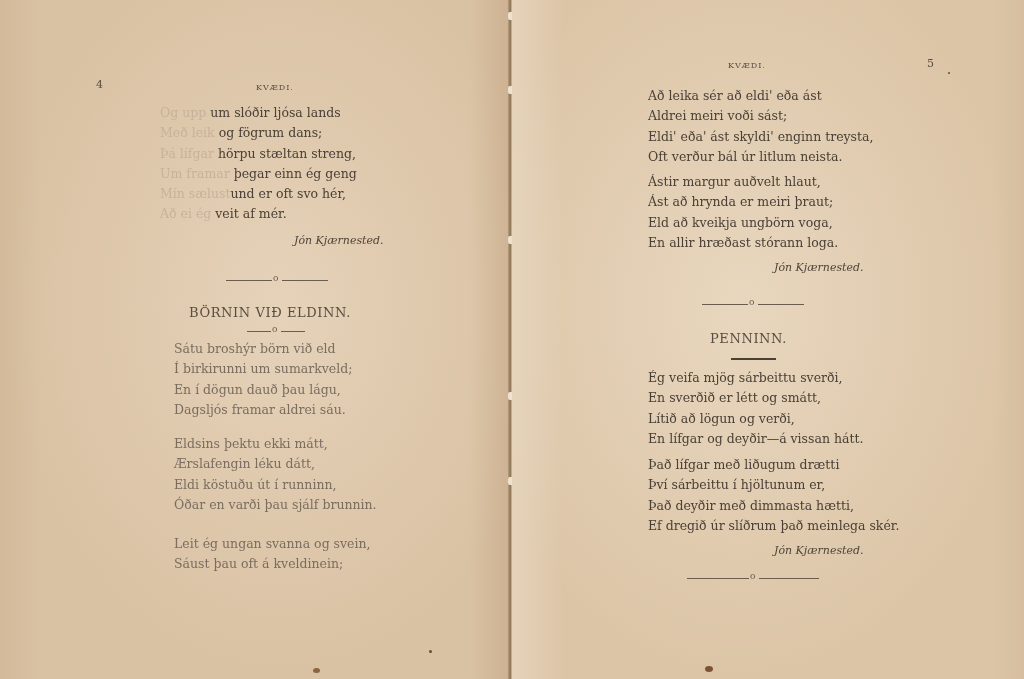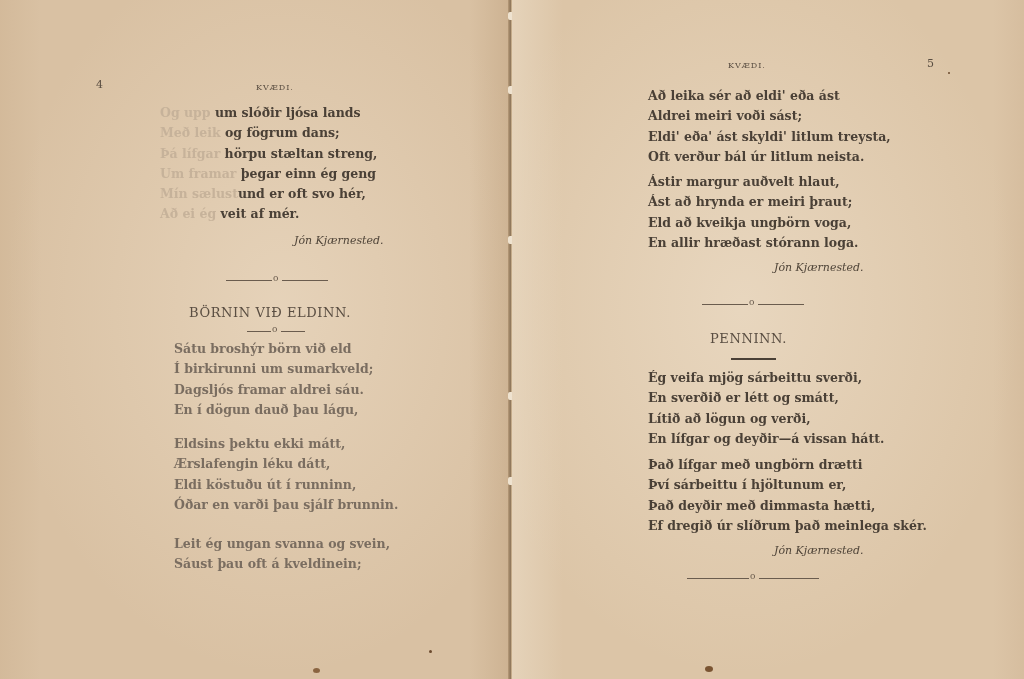--- a/index.html
+++ b/index.html
@@ -37,21 +37,21 @@
   }
   .stitch::before {
     content:""; position:absolute; left:4px; top:1px;
     border-left:10px solid #2a2420; border-top:3px solid transparent; border-bottom:3px solid transparent;
   }
   .stitch::after {
     content:""; position:absolute; left:-2px; top:0; width:8px; height:8px; background:#efe3d0; border-radius:2px;
   }
   .page-number { position:absolute; font-size:11px; color:#5a4e42; }
   .running-head { position:absolute; font-size:8px; letter-spacing:1px; color:#5a4e42; }
-  .verse { position:absolute; font-size:12.5px; line-height:20.3px; white-space:nowrap;font-weight:bold; }
+  .verse { position:absolute; font-size:12.5px; line-height:20.3px; white-space:nowrap; }
   .verse .line { display:block; }
   .faded { color:#c6b29a; }
   .faint { color:#7a6d60; }
   .attribution { position:absolute; font-style:italic; font-size:11px; white-space:nowrap; color:#4f4438; }
   .ornament { position:absolute; height:10px; }
   .ornament .rule { position:absolute; top:5px; height:1px; background:#6a5c4e; }
   .ornament .o { position:absolute; top:-2px; font-size:9px; color:#6a5c4e; }
   .title { position:absolute; font-size:13px; letter-spacing:0.6px; white-space:nowrap; color:#5a4e42; }
   .underline { position:absolute; height:2px; background:#4a4036; }
   .speck { position:absolute; background:#6b4a2e; border-radius:50%; }
@@ -84,22 +84,22 @@
     <span class="title" style="left:189px;top:305px;">BÖRNIN VIÐ ELDINN.</span>
     <div class="ornament" style="left:247px;top:326px;width:58px;">
       <span class="rule" style="left:0;width:24px;"></span>
       <span class="o" style="left:25px;">o</span>
       <span class="rule" style="left:34px;width:24px;"></span>
     </div>
 
     <div class="verse faint" style="left:174px;top:339px;">
       <span class="line">Sátu broshýr börn við eld</span>
       <span class="line">Í birkirunni um sumarkveld;</span>
+      <span class="line">En í dögun dauð þau lágu,</span>
       <span class="line">Dagsljós framar aldrei sáu.</span>
-      <span class="line">En í dögun dauð þau lágu,</span>
     </div>
     <div class="verse faint" style="left:174px;top:434px;">
       <span class="line">Eldsins þektu ekki mátt,</span>
       <span class="line">Ærslafengin léku dátt,</span>
       <span class="line">Eldi köstuðu út í runninn,</span>
       <span class="line">Óðar en varði þau sjálf brunnin.</span>
     </div>
     <div class="verse faint" style="left:174px;top:534px;">
       <span class="line">Leit ég ungan svanna og svein,</span>
       <span class="line">Sáust þau oft á kveldinein;</span>
@@ -116,21 +116,21 @@
   <span class="stitch" style="top:392px;"></span>
   <span class="stitch" style="top:477px;"></span>
 
   <div class="page right">
     <span class="running-head" style="left:216px;top:61px;">KVÆDI.</span>
     <span class="page-number" style="left:415px;top:57px;">5</span>
 
     <div class="verse" style="left:136px;top:86px;">
       <span class="line">Að leika sér að eldi' eða ást</span>
       <span class="line">Aldrei meiri voði sást;</span>
-      <span class="line">Eldi' eða' ást skyldi' litlum treysta,</span>
+      <span class="line">Eldi' eða' ást skyldi' enginn treysta,</span>
       <span class="line">Oft verður bál úr litlum neista.</span>
     </div>
     <div class="verse" style="left:136px;top:172px;">
       <span class="line">Ástir margur auðvelt hlaut,</span>
       <span class="line">Ást að hrynda er meiri þraut;</span>
       <span class="line">Eld að kveikja ungbörn voga,</span>
       <span class="line">En allir hræðast stórann loga.</span>
     </div>
     <span class="attribution" style="left:262px;top:261px;">Jón Kjærnested.</span>
 
@@ -143,21 +143,21 @@
     <span class="title" style="left:198px;top:331px;">PENNINN.</span>
     <span class="underline" style="left:219px;top:358px;width:45px;"></span>
 
     <div class="verse" style="left:136px;top:368px;">
       <span class="line">Ég veifa mjög sárbeittu sverði,</span>
       <span class="line">En sverðið er létt og smátt,</span>
       <span class="line">Lítið að lögun og verði,</span>
       <span class="line">En lífgar og deyðir—á vissan hátt.</span>
     </div>
     <div class="verse" style="left:136px;top:455px;">
-      <span class="line">Það lífgar með ungbörn drætti</span>
+      <span class="line">Það lífgar með liðugum drætti</span>
       <span class="line">Því sárbeittu í hjöltunum er,</span>
       <span class="line">Það deyðir með dimmasta hætti,</span>
       <span class="line">Ef dregið úr slíðrum það meinlega skér.</span>
     </div>
     <span class="attribution" style="left:262px;top:544px;">Jón Kjærnested.</span>
 
     <div class="ornament" style="left:175px;top:573px;width:132px;">
       <span class="rule" style="left:0;width:62px;"></span>
       <span class="o" style="left:63px;">o</span>
       <span class="rule" style="left:72px;width:60px;"></span>

